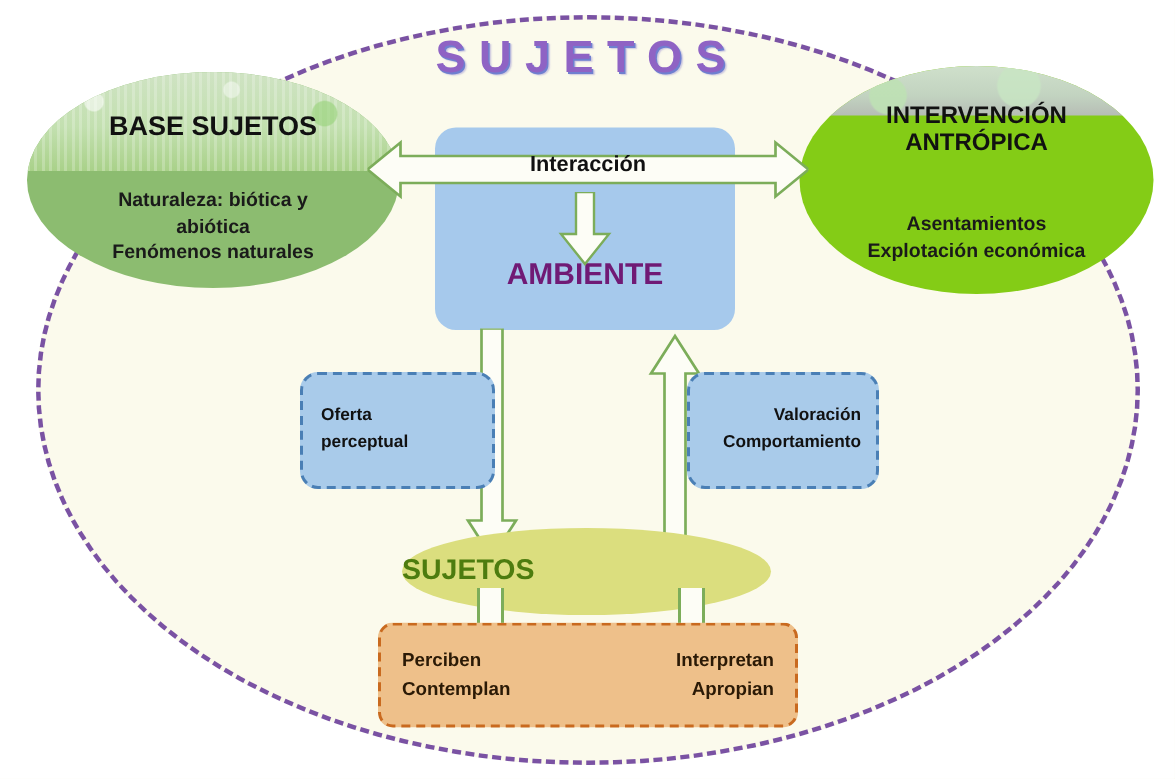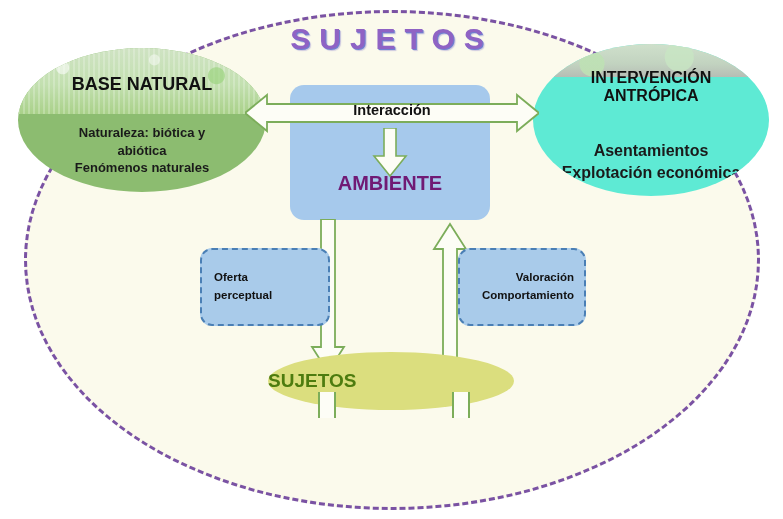--- a/index.html
+++ b/index.html
@@ -90,31 +90,31 @@
       linear-gradient(180deg, #cfe3c3 0%, #c3e0b0 55%, #a9d189 100%);
   }
   #base-natural .ttl { top: 26px; font-size: 18px; }
   #base-natural .sub { top: 76px; font-size: 13px; }
 
   #intervencion {
     left: 533px;
     top: 44px;
     width: 236px;
     height: 152px;
-    background: #5eead4;
+    background: #84cc16;
   }
   #intervencion .topband {
     height: 22%;
     background:
       radial-gradient(circle at 25% 60%, rgba(190,225,180,.9) 0 12px, transparent 13px),
       radial-gradient(circle at 62% 40%, rgba(200,230,195,.8) 0 14px, transparent 15px),
       linear-gradient(180deg, #cfe0cb 0%, #c2d3c0 60%, #b6bdb5 100%);
   }
   #intervencion .ttl { top: 25px; font-size: 16px; }
-  #intervencion .sub { top: 96px; font-size: 16px; }
+  #intervencion .sub { top: 96px; font-size: 13px; }
 
   
   #ambiente {
     position: absolute;
     left: 290px;
     top: 85px;
     width: 200px;
     height: 135px;
     background: #a6c9ec;
     border-radius: 14px;
@@ -266,21 +266,21 @@
 <body>
 
 <div id="canvas">
 
   <div class="outer-ellipse"></div>
 
   <div class="paisaje-title">SUJETOS</div>
 
   <div id="base-natural" class="side-ellipse">
     <div class="topband"></div>
-    <div class="ttl">BASE NATURAL</div>
+    <div class="ttl">BASE SUJETOS</div>
     <div class="sub nowrap-lines">Naturaleza: biótica y
 abiótica
 Fenómenos naturales</div>
   </div>
 
   <div id="intervencion" class="side-ellipse">
     <div class="topband"></div>
     <div class="ttl nowrap-lines">INTERVENCIÓN
 ANTRÓPICA</div>
     <div class="sub nowrap-lines">Asentamientos
@@ -326,14 +326,20 @@
 perceptual</span>
   </div>
 
   <div id="sujetos">
     <span>SUJETOS</span>
   </div>
 
   <div id="conn-left" class="mini-conn"></div>
   <div id="conn-right" class="mini-conn"></div>
 
+  <div id="acciones">
+    <span class="nowrap-lines">Perciben
+Contemplan</span>
+    <span class="nowrap-lines right-col">Interpretan
+Apropian</span>
+  </div>
 
 </div>
 
 </body></html>

